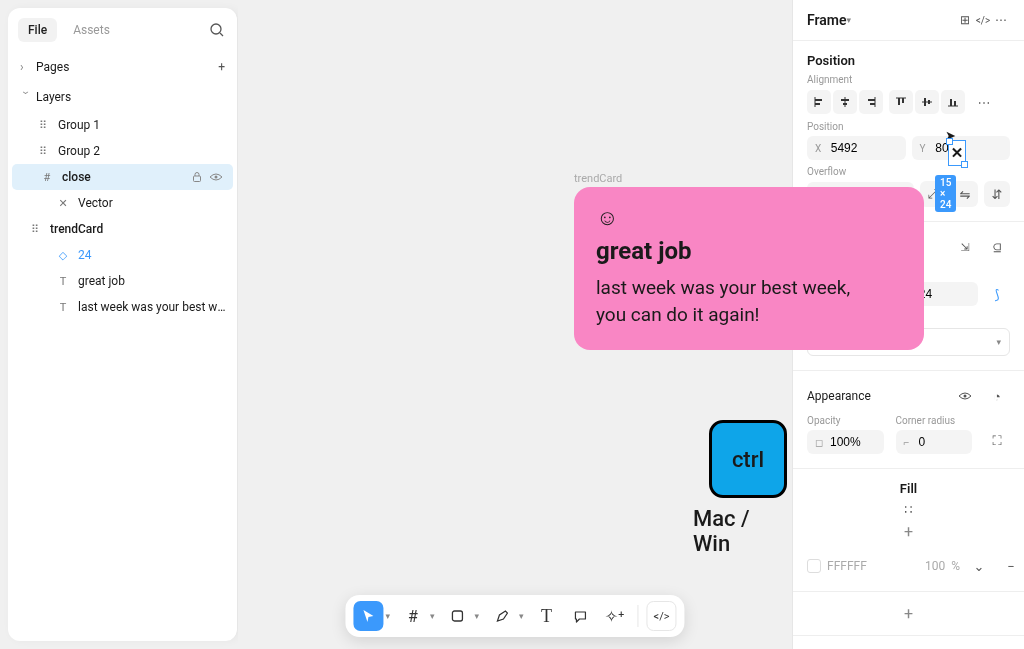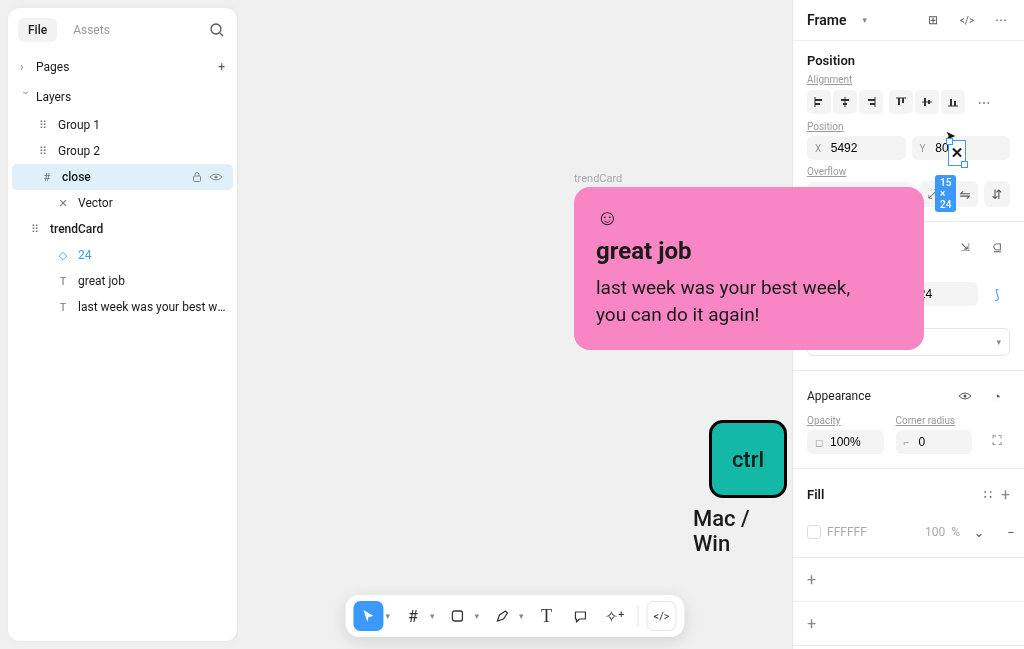--- a/index.html
+++ b/index.html
@@ -29,50 +29,50 @@
 .trend-card .smile { font-size: 22px; }
 .trend-card .h { font-size: 24px; font-weight: 700; margin-top: 6px; }
 .trend-card .p { font-size: 19px; margin-top: 10px; line-height: 1.4; }
 .close-sel { position: absolute; left: 710px; top: 140px; width: 18px; height: 26px; border: 1px solid #3b99fc; display:flex; align-items:center; justify-content:center; background:#fff;}
 .close-sel::before, .close-sel::after { content:""; position:absolute; width:5px;height:5px; background:#fff; border:1px solid #3b99fc;}
 .close-sel::before{left:-3px; top:-3px;} .close-sel::after{right:-3px; bottom:-3px;}
 .close-sel .x{font-size:15px; font-weight:700;}
 .badge { position:absolute; left:697px; top:175px; background:#3b99fc; color:#fff; font-size:10px; padding:2px 5px; border-radius:3px; font-weight:500;}
 .cursor-tip{position:absolute;left:707px;top:128px;font-size:13px;}
 
-.keycap{position:absolute;left:471px;top:420px;width:78px;height:78px;border:3px solid #000;border-radius:14px;display:flex;align-items:center;justify-content:center;background:#14b8a6;font-size:22px;font-weight:500;}
+.keycap{position:absolute;left:471px;top:420px;width:78px;height:78px;border:3px solid #000;border-radius:14px;display:flex;align-items:center;justify-content:center;background:#0ea5e9;font-size:22px;font-weight:500;}
 .macwin{position:absolute;left:455px;top:506px;font-size:22px;font-weight:500;}
 
 .toolbar{position:absolute;left:50%;transform:translateX(-50%);bottom:12px;background:#fff;border-radius:14px;box-shadow:0 4px 16px rgba(0,0,0,0.12);display:flex;align-items:center;padding:6px 8px;gap:4px;}
 .tb-btn{width:30px;height:30px;border-radius:7px;display:flex;align-items:center;justify-content:center;cursor:pointer;font-size:16px;color:#333;}
 .tb-btn.active{background:#3b99fc;color:#fff;}
 .tb-chev{font-size:9px;color:#888;margin-left:-2px;margin-right:4px;}
 .tb-sep{width:1px;height:22px;background:#e6e6e6;margin:0 4px;}
 .tb-btn.boxed{border:1px solid #e6e6e6;}
 
 .right-panel{width:232px;background:#fff;overflow-y:auto;border-left:1px solid #e6e6e6;}
-.rp-head{display:flex;align-items:center;padding:12px 14px;gap:16px;}
+.rp-head{display:flex;align-items:center;padding:12px 14px;gap:0;}
 .rp-head .title{font-weight:600;font-size:14px;}
 .rp-head .chev{font-size:9px;color:#888;}
 .rp-head .sp{flex:1;}
 .rp-head .ic{width:18px;cursor:pointer;text-align:center;color:#555;}
 .rp-section{border-top:1px solid #eee;padding:12px 14px 14px 14px;}
 .rp-section>.st{font-weight:600;font-size:13px;margin-bottom:4px;}
-.rp-sub{font-size:10px;color:#999;margin-top:6px;margin-bottom:4px;text-decoration:underline;}
+.rp-sub{font-size:10px;color:#999;margin-top:6px;margin-bottom:4px;}
 .rp-row{display:flex;gap:6px;align-items:center;}
 .rp-input{display:flex;align-items:center;background:#f4f4f4;border-radius:6px;padding:5px 8px;gap:6px;flex:1;}
 .rp-input .lab{color:#999;font-size:10px;width:12px;}
 .rp-input input{border:none;background:transparent;width:100%;font-size:12px;outline:none;}
 .rp-icbtn{width:26px;height:26px;display:flex;align-items:center;justify-content:center;border-radius:6px;background:#f4f4f4;cursor:pointer;color:#555;font-size:13px;}
 .rp-icbtn.plain{background:transparent;}
 .rp-select{display:flex;align-items:center;background:#fff;border:1px solid #e6e6e6;border-radius:6px;padding:6px 8px;gap:6px;flex:1;cursor:pointer;}
 .rp-select .car{margin-left:auto;font-size:9px;color:#888;}
 .rp-seg{display:flex;gap:2px;}
 .rp-seg .sbtn{width:24px;height:24px;background:#f4f4f4;display:flex;align-items:center;justify-content:center;border-radius:5px;cursor:pointer;font-size:12px;}
-.rp-accord{border-top:1px solid #eee;padding:12px 14px;display:flex;align-items:center;}
+.rp-accord{border-top:1px solid #eee;padding:12px 14px;display:flex;align-items:center;flex-direction:column;}
 .rp-accord .st{font-weight:600;font-size:13px;flex:1;color:#666;}
 .rp-accord .plus{color:#888;cursor:pointer;font-size:16px;}
 .swatch{width:14px;height:14px;border:1px solid #ddd;border-radius:3px;}
 .link-ic{color:#3b99fc;}
 svg{display:block;}
 </style>
 </head>
 <body>
 
 <div class="left-panel">

